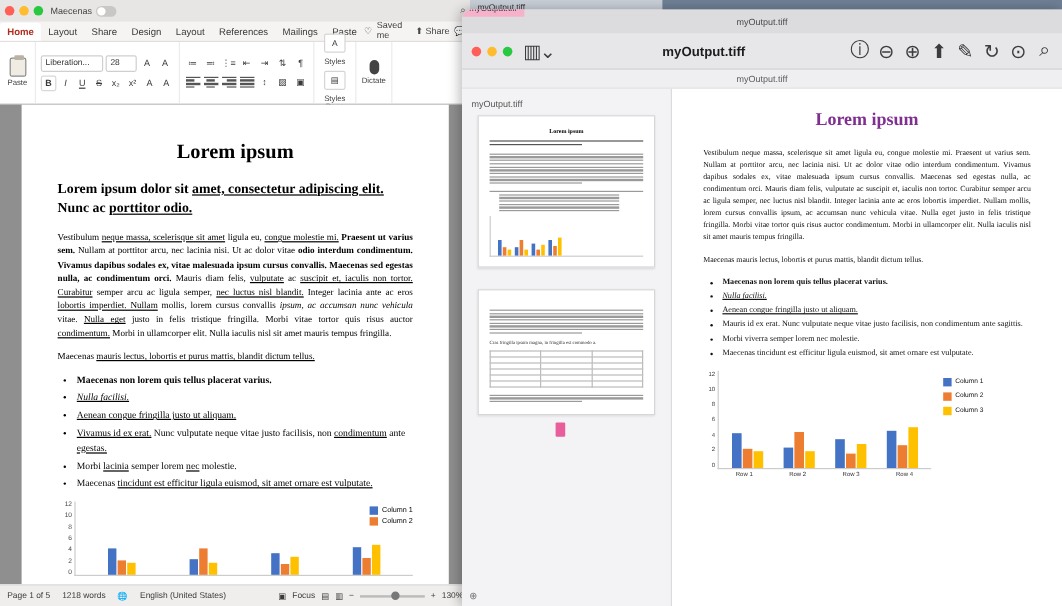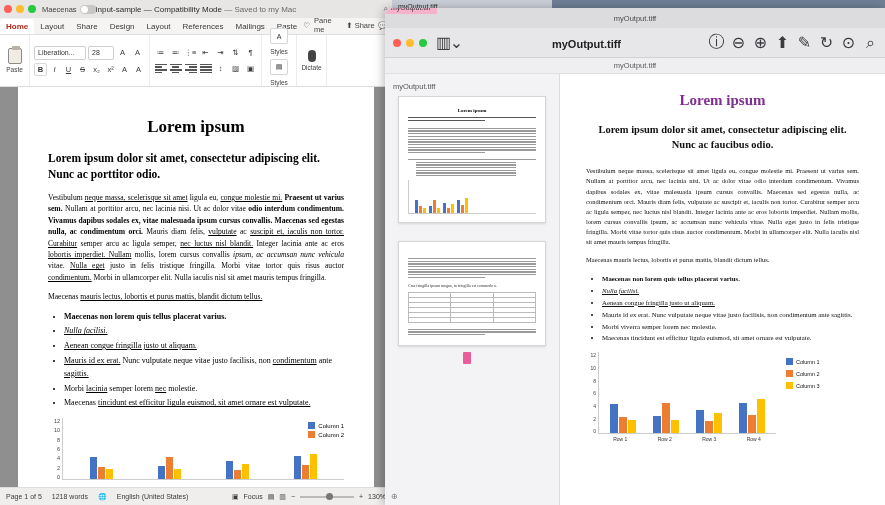--- a/index.html
+++ b/index.html
@@ -91,21 +91,21 @@
     position: absolute; top: 87px; left: 0; right: 0; bottom: 18px;
     background: #8f8f8f; overflow: hidden;
   }
   .page {
     position: absolute; left: 18px; top: 0; width: 356px; background: #fff;
     padding: 22px 30px 10px 30px;
     font-family: "Liberation Serif", serif; color: #000;
   }
   .doc-h1 { text-align: center; font-size: 17px; font-weight: bold; margin: 8px 0 14px 0; }
   .doc-h2 { font-size: 11.5px; font-weight: bold; margin: 0 0 10px 0; line-height: 1.35; }
-  .doc-h2 .u { }
+  .doc-h2 .u { text-decoration: underline; }
   .doc-p { font-size: 7.6px; line-height: 1.5; margin: 0 0 8px 0; text-align: justify; }
   .doc-p .b { font-weight: bold; }
   .doc-p .i { font-style: italic; }
   .doc-p .u { text-decoration: underline; }
   .doc-ul { margin: 0 0 6px 0; padding-left: 16px; }
   .doc-ul li { font-size: 8px; line-height: 1.6; margin-bottom: 2px; }
   .li-b { font-weight: bold; }
   .li-i { font-style: italic; }
   .li-u { text-decoration: underline; }
 
@@ -221,44 +221,37 @@
     <div class="word-titlebar">
       <div class="tl-dots">
         <span class="dot r"></span>
         <span class="dot y"></span>
         <span class="dot g"></span>
       </div>
       <div class="autosave">
         <span>Maecenas</span>
         <span class="toggle-pill"></span>
       </div>
-      <div class="word-title-center">
-        <span>input-sample</span>
-        <span> — </span>
-        <span>Compatibility Mode</span>
-        <span class="saved"> — </span>
-        <span class="saved">Saved to my Mac</span>
-      </div>
       <div class="titlebar-right">
         <span>⌕</span>
       </div>
     </div>
 
     <div class="ribbon-tabs">
       <div class="ribbon-tab active">Home</div>
       <div class="ribbon-tab">Layout</div>
       <div class="ribbon-tab">Share</div>
       <div class="ribbon-tab">Design</div>
       <div class="ribbon-tab">Layout</div>
       <div class="ribbon-tab">References</div>
       <div class="ribbon-tab">Mailings</div>
       <div class="ribbon-tab">Paste</div>
       <div class="ribbon-right">
         <span>♡</span>
-        <span>Pane me</span>
+        <span>Saved me</span>
         <span class="share-btn">
           <span>⬆</span>
           <span>Share</span>
         </span>
         <span>💬</span>
       </div>
     </div>
 
     <div class="ribbon">
       <div class="rb-group rb-paste">
@@ -363,21 +356,21 @@
         <p class="doc-p">
           Vestibulum <span class="u">neque massa, scelerisque sit amet</span> ligula eu, <span class="u">congue molestie mi.</span> <span class="b">Praesent ut varius sem.</span> Nullam at porttitor arcu, nec lacinia nisi. Ut ac dolor vitae <span class="b">odio interdum condimentum. Vivamus dapibus sodales ex, vitae malesuada ipsum cursus convallis. Maecenas sed egestas nulla, ac condimentum orci.</span> Mauris diam felis, <span class="u">vulputate</span> ac <span class="u">suscipit et, iaculis non tortor. Curabitur</span> semper arcu ac ligula semper, <span class="u">nec luctus nisl blandit.</span> Integer lacinia ante ac eros <span class="u">lobortis imperdiet. Nullam</span> mollis, lorem cursus convallis <span class="i">ipsum, ac accumsan nunc vehicula</span> vitae. <span class="u">Nulla eget</span> justo in felis tristique fringilla. Morbi vitae tortor quis risus auctor <span class="u">condimentum.</span> Morbi in ullamcorper elit. Nulla iaculis nisl sit amet mauris tempus fringilla.
         </p>
         <p class="doc-p">
           Maecenas <span class="u">mauris lectus, lobortis et purus mattis, blandit dictum tellus.</span>
         </p>
         <ul class="doc-ul">
           <li class="li-b">Maecenas non lorem quis tellus placerat varius.</li>
           <li class="li-i li-u">Nulla facilisi.</li>
           <li class="li-u">Aenean congue fringilla justo ut aliquam.</li>
-          <li><span class="li-u">Mauris id ex erat.</span> Nunc vulputate neque vitae justo facilisis, non <span class="li-u">condimentum</span> ante <span class="li-u">sagittis.</span></li>
+          <li><span class="li-u">Vivamus id ex erat.</span> Nunc vulputate neque vitae justo facilisis, non <span class="li-u">condimentum</span> ante <span class="li-u">egestas.</span></li>
           <li>Morbi <span class="li-u">lacinia</span> semper lorem <span class="li-u">nec</span> molestie.</li>
           <li>Maecenas <span class="li-u">tincidunt est efficitur ligula euismod, sit amet ornare est vulputate.</span></li>
         </ul>
 
         <div class="word-chart">
           <div class="chart-box">
             <div class="chart-yaxis">
               <span>12</span>
               <span>10</span>
               <span>8</span>
@@ -583,21 +576,20 @@
           <span class="tl"></span>
             <span class="tl"></span>
             <span class="tl short"></span>
         </div>
 
         <div class="pv-sb-footer">⊕</div>
       </div>
 
       <div class="pv-main">
         <div class="pv-h1">Lorem ipsum</div>
-        <div class="pv-h2">Lorem ipsum dolor sit amet, consectetur adipiscing elit. Nunc ac faucibus odio.</div>
         <p class="pv-p">Vestibulum neque massa, scelerisque sit amet ligula eu, congue molestie mi. Praesent ut varius sem. Nullam at porttitor arcu, nec lacinia nisi. Ut ac dolor vitae odio interdum condimentum. Vivamus dapibus sodales ex, vitae malesuada ipsum cursus convallis. Maecenas sed egestas nulla, ac condimentum orci. Mauris diam felis, vulputate ac suscipit et, iaculis non tortor. Curabitur semper arcu ac ligula semper, nec luctus nisl blandit. Integer lacinia ante ac eros lobortis imperdiet. Nullam mollis, lorem cursus convallis ipsum, ac accumsan nunc vehicula vitae. Nulla eget justo in felis tristique fringilla. Morbi vitae tortor quis risus auctor condimentum. Morbi in ullamcorper elit. Nulla iaculis nisl sit amet mauris tempus fringilla.</p>
         <p class="pv-p">Maecenas mauris lectus, lobortis et purus mattis, blandit dictum tellus.</p>
         <ul class="pv-ul">
           <li style="font-weight:bold">Maecenas non lorem quis tellus placerat varius.</li>
           <li style="font-style:italic;text-decoration:underline">Nulla facilisi.</li>
           <li style="text-decoration:underline">Aenean congue fringilla justo ut aliquam.</li>
           <li>Mauris id ex erat. Nunc vulputate neque vitae justo facilisis, non condimentum ante sagittis.</li>
           <li>Morbi viverra semper lorem nec molestie.</li>
           <li>Maecenas tincidunt est efficitur ligula euismod, sit amet ornare est vulputate.</li>
         </ul>

